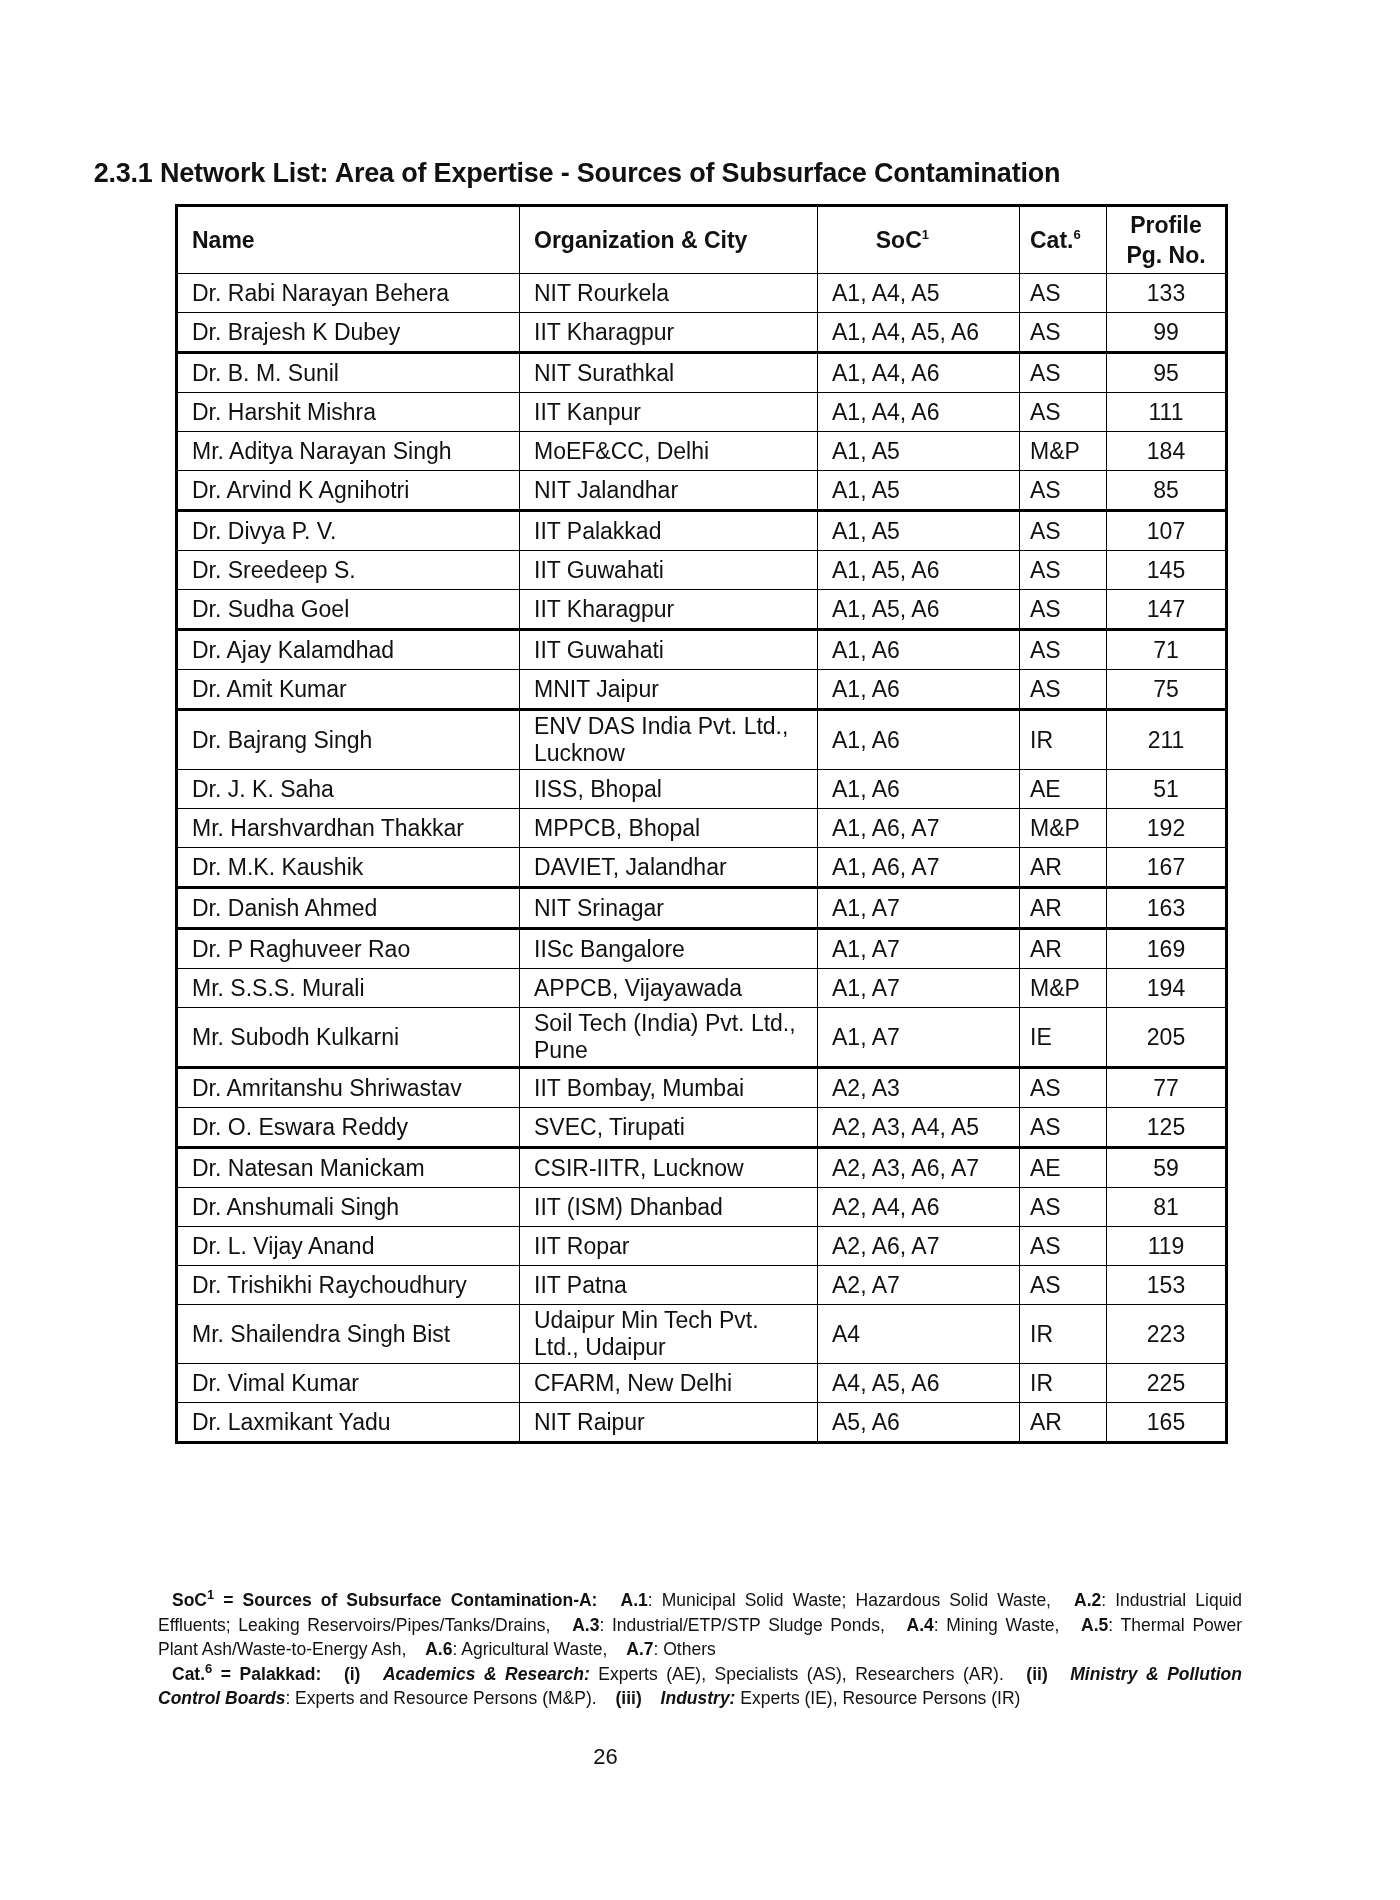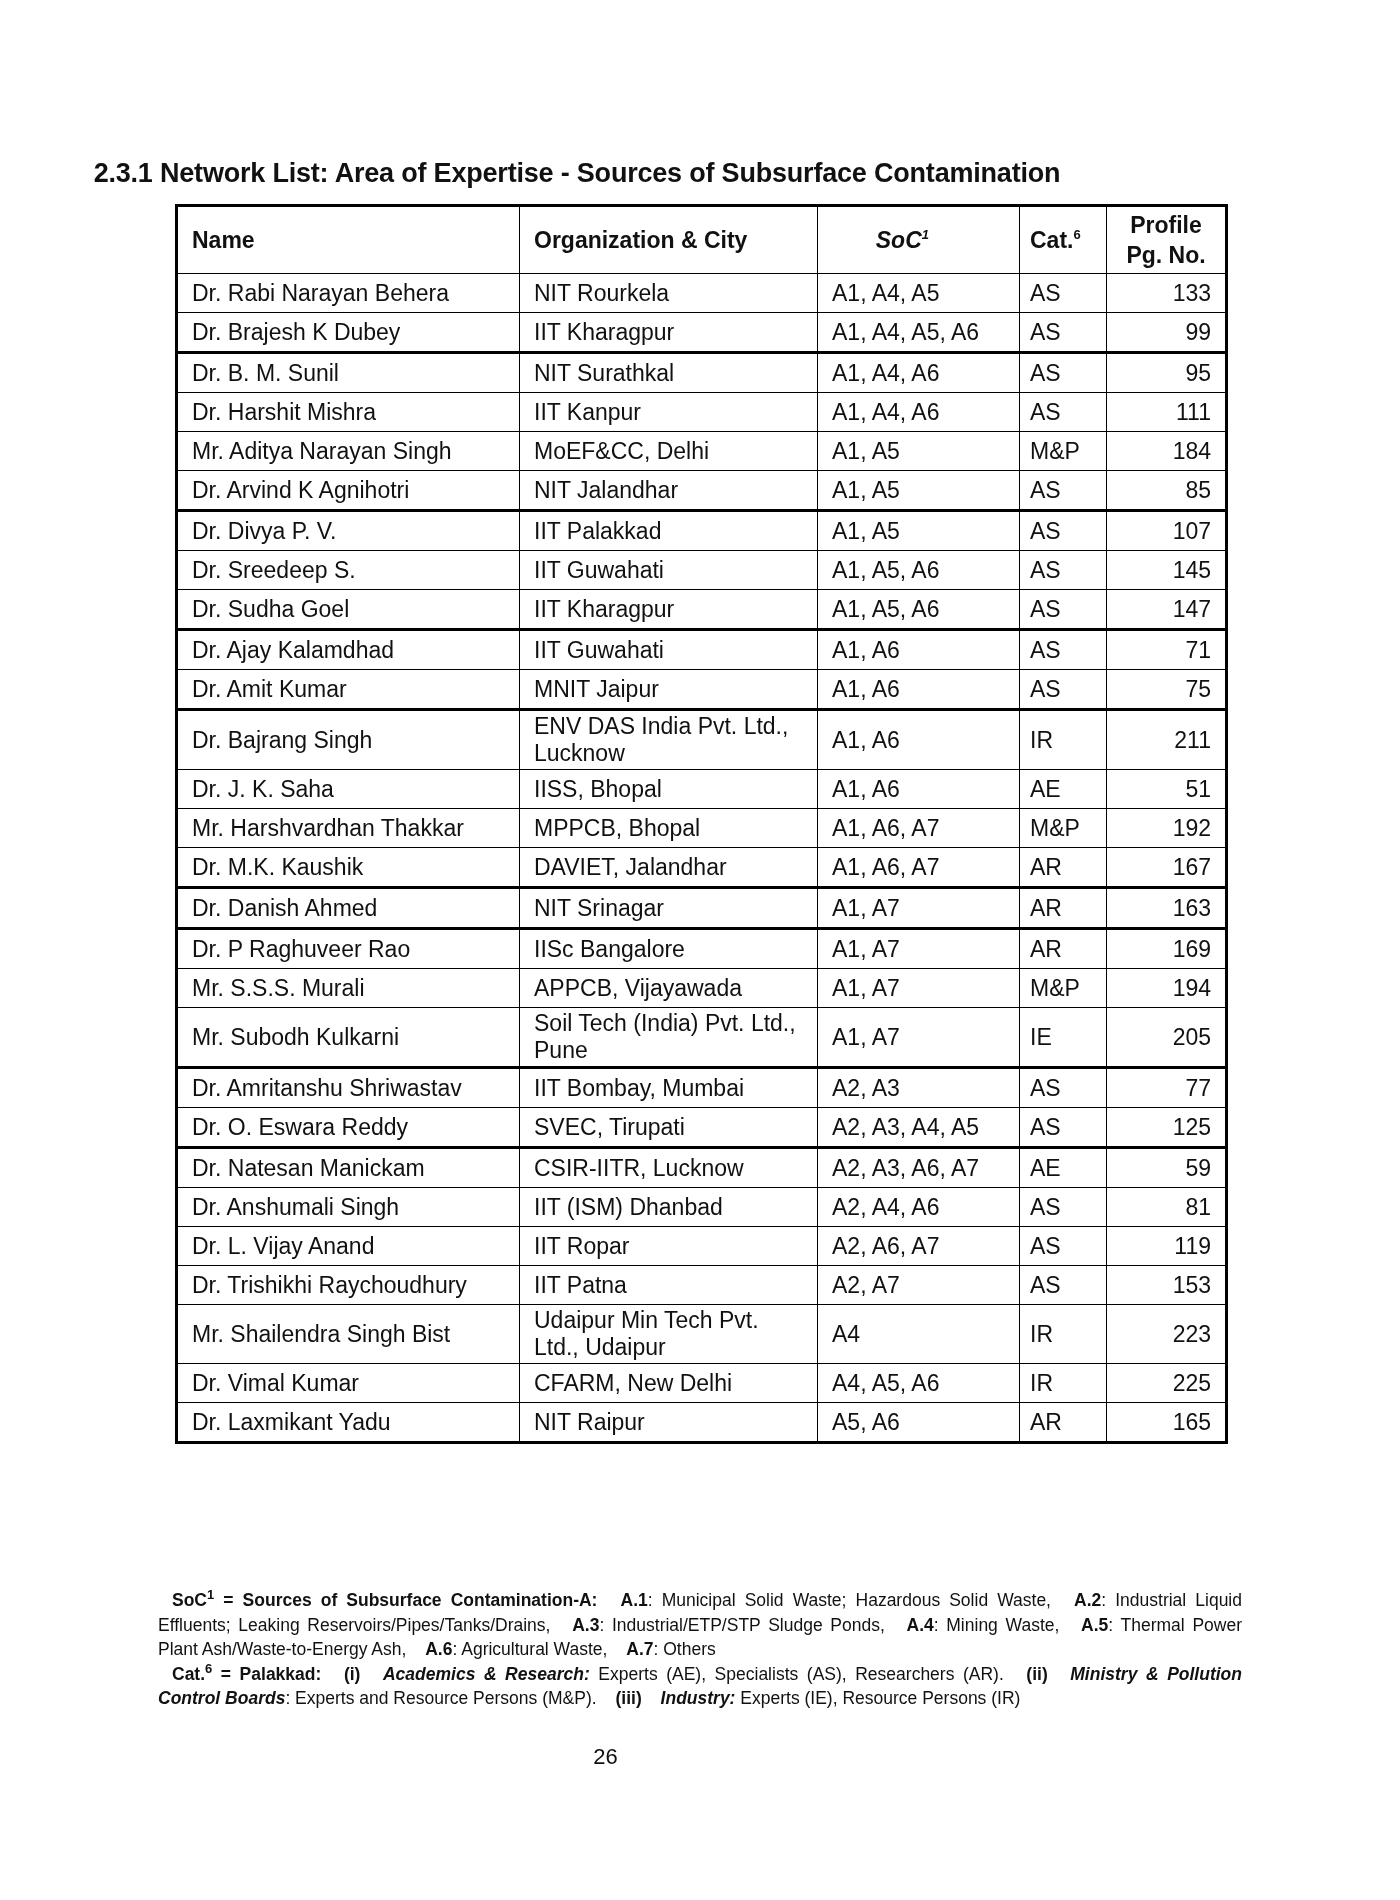--- a/index.html
+++ b/index.html
@@ -14,25 +14,25 @@
   table.net {
     position: absolute; left: 175px; top: 204px; width: 1050px;
     border-collapse: collapse; border: 3px solid #000;
     font-size: 23px; table-layout: fixed;
   }
   table.net th, table.net td {
     border: 1.5px solid #000; padding: 0 14px; vertical-align: middle;
     line-height: 27px; overflow: hidden;
   }
   table.net th { font-weight: bold; height: 66px; text-align: left; }
-  table.net th.c-soc { text-align: right; padding-right: 90px; font-style: italic; }
+  table.net th.c-soc { text-align: right; padding-right: 90px; }
   table.net th.c-pg { text-align: center; padding: 0 6px; line-height: 30px; }
   table.net th.c-cat { padding: 0 10px; }
   table.net td { height: 38px; }
-  table.net td.c-pg { text-align: right; }
+  table.net td.c-pg { text-align: center; }
   table.net td.c-cat { padding: 0 10px; }
   table.net tr.thick td { border-bottom: 3px solid #000; }
   table.net tr.two td { height: 58px; }
   sup { font-size: 13px; vertical-align: super; line-height: 0; }
   .notes {
     position: absolute; left: 158px; width: 1084px; top: 1588px;
     font-size: 17.5px; line-height: 24.5px; text-align: justify;
   }
   .notes b { font-weight: bold; margin-left: 14px; }
   .notes i { font-style: italic; }

